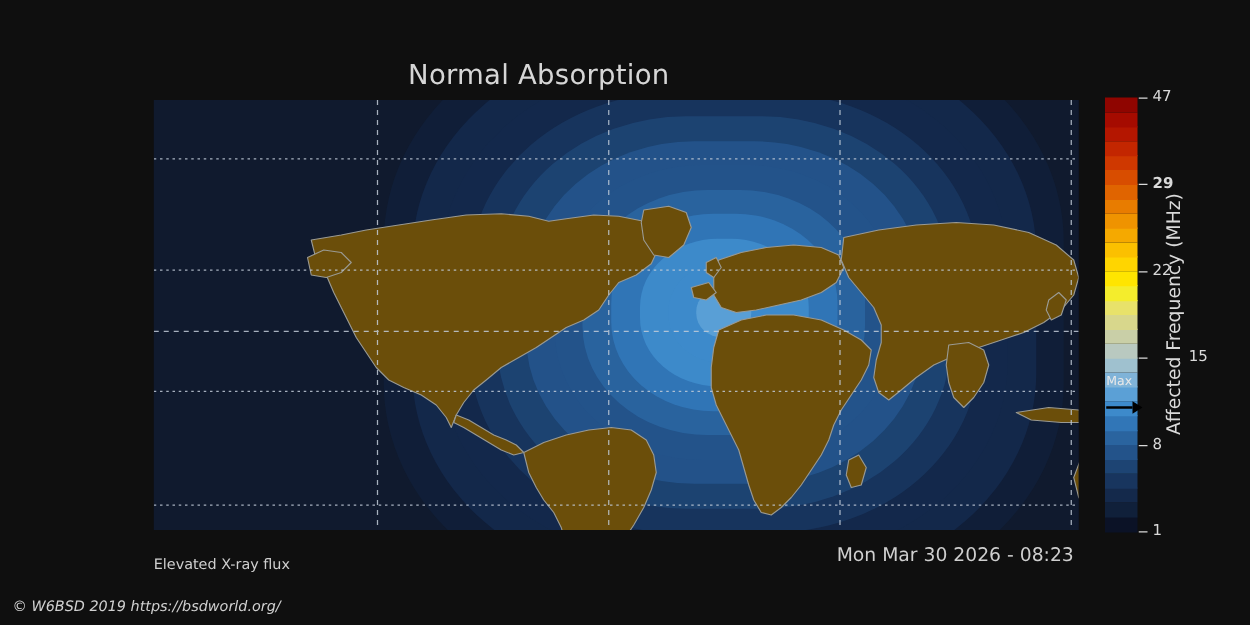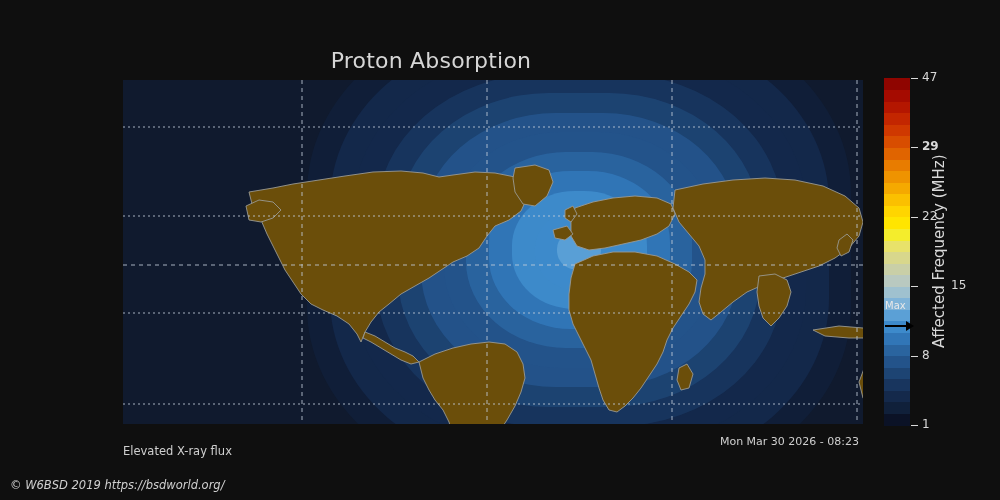--- a/index.html
+++ b/index.html
@@ -34,29 +34,29 @@
     position:absolute;left:929px;top:78px;height:347px;width:20px;
     color:#d9d9d9;font-size:15px;
     writing-mode:vertical-rl;transform:rotate(180deg);
     display:flex;align-items:center;justify-content:center;white-space:nowrap;
   }
 
   
   .status-line{position:absolute;left:123px;color:#cfcfcf;font-size:11.5px;}
   #status-1{top:430px;}
   #status-2{top:444px;}
-  #timestamp{position:absolute;left:0;top:435px;width:862px;text-align:right;color:#cfcfcf;font-size:11px;padding-right:3px;box-sizing:border-box;}
+  #timestamp{position:absolute;left:0;top:435px;width:862px;text-align:right;color:#cfcfcf;font-size:15px;padding-right:3px;box-sizing:border-box;}
   #copyright{position:absolute;left:10px;top:478px;color:#d0d0d0;font-size:11.5px;font-style:italic;}
 </style>
 </head>
 <body>
 
 <div id="root">
 
-  <div id="page-title">Proton Absorption</div>
+  <div id="page-title">Normal Absorption</div>
 
   <div id="map-panel">
     <div id="map-ocean"></div>
 
     <div class="layer" id="absorption-layer">
         <div class="blob" style="left: 184.333px; top: -64.9111px; width: 544px; height: 470px; background: rgb(16, 32, 58); border-radius: 38%; opacity: 0.85;"></div>
         <div class="blob" style="left: 207.061px; top: -45.3657px; width: 498.545px; height: 430.909px; background: rgb(20, 41, 75); border-radius: 38.9091%; opacity: 0.96;"></div>
         <div class="blob" style="left: 229.788px; top: -25.8202px; width: 453.091px; height: 391.818px; background: rgb(20, 41, 75); border-radius: 39.8182%; opacity: 0.96;"></div>
         <div class="blob" style="left: 252.515px; top: -6.27475px; width: 407.636px; height: 352.727px; background: rgb(24, 53, 94); border-radius: 40.7273%; opacity: 0.96;"></div>
         <div class="blob" style="left: 275.242px; top: 13.2707px; width: 362.182px; height: 313.636px; background: rgb(29, 68, 115); border-radius: 41.6364%; opacity: 0.96;"></div>

